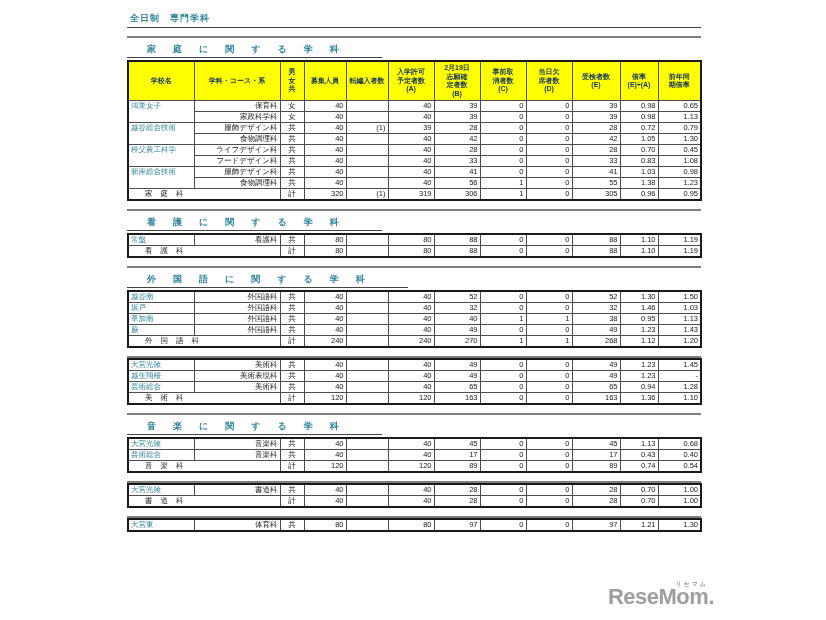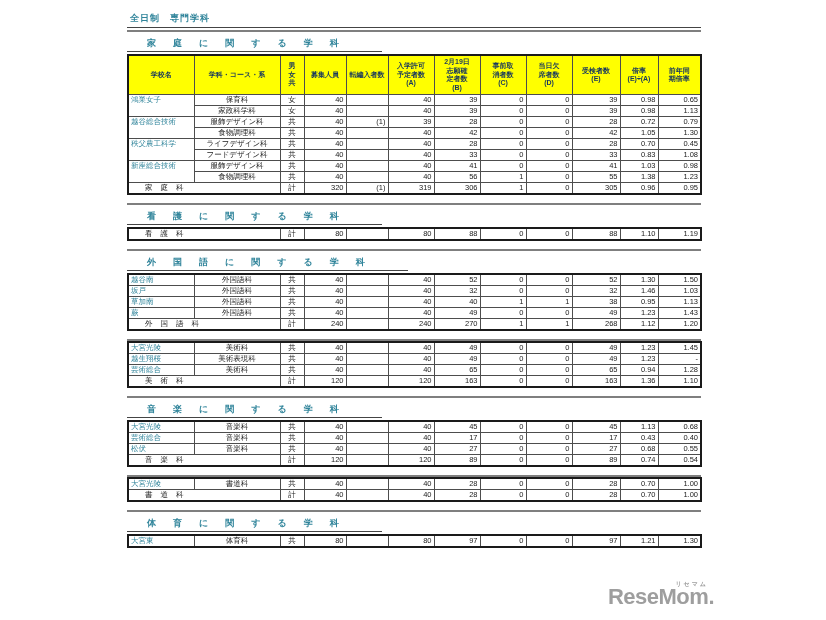--- a/index.html
+++ b/index.html
@@ -1,34 +1,34 @@
 <!DOCTYPE html>
 <html style="--hdr-bg: #ffff00; --hdr-text: #17375e; --teal: #31859b; --logo-gray: #9e9e9e;"><head>
 <meta charset="utf-8">
 <style>
   html,body{margin:0;padding:0;background:#ffffff;}
   .page{position:relative;width:826px;height:620px;background:#fff;overflow:hidden;
         font-family:"Liberation Sans","DejaVu Sans",sans-serif;}
   .content{position:absolute;left:127px;top:12px;width:574px;}
   .page-title{color:var(--teal,#31859b);font-size:9px;font-weight:bold;letter-spacing:1px;
-              padding:0 0 2px 3px;border-bottom:1px solid #444;margin-bottom:2px;}
+              padding:0 0 2px 3px;border-bottom:1px solid #444;margin-bottom:8px;}
   .section{margin:0;}
   .rule{height:2px;background:#7f7f7f;margin:0;}
   .sec-title{display:inline-block;color:var(--teal,#31859b);font-size:9px;font-weight:bold;
              letter-spacing:17px;padding:1px 26px 1px 20px;border-bottom:1px solid #444;
              margin:0 0 2px 0;white-space:nowrap;}
   table.tbl{border-collapse:collapse;table-layout:fixed;width:574px;margin:0 0 8px 0;
             border:2px solid #1a1a1a;}
   .tbl th,.tbl td{border:1px solid #4d4d4d;font-size:7.5px;color:#1a1a1a;
                   padding:0 2px;height:10px;line-height:10px;overflow:hidden;white-space:nowrap;}
   th.hdr{background:var(--hdr-bg,#ffff00);color:var(--hdr-text,#17375e);font-weight:bold;
          white-space:pre-line;text-align:center;vertical-align:middle;
          font-size:7px;line-height:8.5px;height:auto;padding:2px 1px;}
   td.school{color:var(--teal,#31859b);vertical-align:top;}
-  td.dept{text-align:center;}
+  td.dept{text-align:right;}
   td.ctr{text-align:center;}
   td.num{text-align:right;}
   td.total-label{letter-spacing:8px;padding-left:16px;}
   .logo{position:absolute;right:112px;bottom:12px;color:var(--logo-gray,#9e9e9e);
         font-weight:bold;font-size:22px;line-height:22px;letter-spacing:-0.5px;}
   .logo .ruby{position:absolute;top:-5px;right:6px;font-size:6px;line-height:6px;
               letter-spacing:2px;font-weight:bold;}
   .logo .dot{font-size:22px;}
 </style>
 </head>
@@ -217,20 +217,34 @@
             <col style="width: 46px;">
             <col style="width: 46px;">
             <col style="width: 46px;">
             <col style="width: 46px;">
             <col style="width: 48px;">
             <col style="width: 38px;">
             <col style="width: 43px;">
           </colgroup>
           <tbody>
             <tr>
+              <td class="school">常盤</td>
+              <td class="dept">看護科</td>
+              <td class="ctr">共</td>
+              <td class="num">80</td>
+              <td class="num"></td>
+              <td class="num">80</td>
+              <td class="num">88</td>
+              <td class="num">0</td>
+              <td class="num">0</td>
+              <td class="num">88</td>
+              <td class="num">1.10</td>
+              <td class="num">1.19</td>
+            </tr>
+            <tr>
               <td class="total-label" colspan="2">看護科</td>
               <td class="ctr">計</td>
               <td class="num">80</td>
               <td class="num"></td>
               <td class="num">80</td>
               <td class="num">88</td>
               <td class="num">0</td>
               <td class="num">0</td>
               <td class="num">88</td>
               <td class="num">1.10</td>
@@ -436,34 +450,20 @@
               <td class="num"></td>
               <td class="num">40</td>
               <td class="num">17</td>
               <td class="num">0</td>
               <td class="num">0</td>
               <td class="num">17</td>
               <td class="num">0.43</td>
               <td class="num">0.40</td>
             </tr>
             <tr>
-              <td class="school">松伏</td>
-              <td class="dept">音楽科</td>
-              <td class="ctr">共</td>
-              <td class="num">40</td>
-              <td class="num"></td>
-              <td class="num">40</td>
-              <td class="num">27</td>
-              <td class="num">0</td>
-              <td class="num">0</td>
-              <td class="num">27</td>
-              <td class="num">0.68</td>
-              <td class="num">0.55</td>
-            </tr>
-            <tr>
               <td class="total-label" colspan="2">音楽科</td>
               <td class="ctr">計</td>
               <td class="num">120</td>
               <td class="num"></td>
               <td class="num">120</td>
               <td class="num">89</td>
               <td class="num">0</td>
               <td class="num">0</td>
               <td class="num">89</td>
               <td class="num">0.74</td>
@@ -509,21 +509,21 @@
               <td class="num">40</td>
               <td class="num">28</td>
               <td class="num">0</td>
               <td class="num">0</td>
               <td class="num">28</td>
               <td class="num">0.70</td>
               <td class="num">1.00</td>
             </tr>
           </tbody>
         </table></div>
-      <div class="section"><div class="rule"></div><div class="sec-title">体育に関する学科</div><table class="tbl">
+      <div class="section"><div class="rule"></div><table class="tbl">
           <colgroup>
             <col style="width: 66px;">
             <col style="width: 86px;">
             <col style="width: 24px;">
             <col style="width: 42px;">
             <col style="width: 42px;">
             <col style="width: 46px;">
             <col style="width: 46px;">
             <col style="width: 46px;">
             <col style="width: 46px;">

